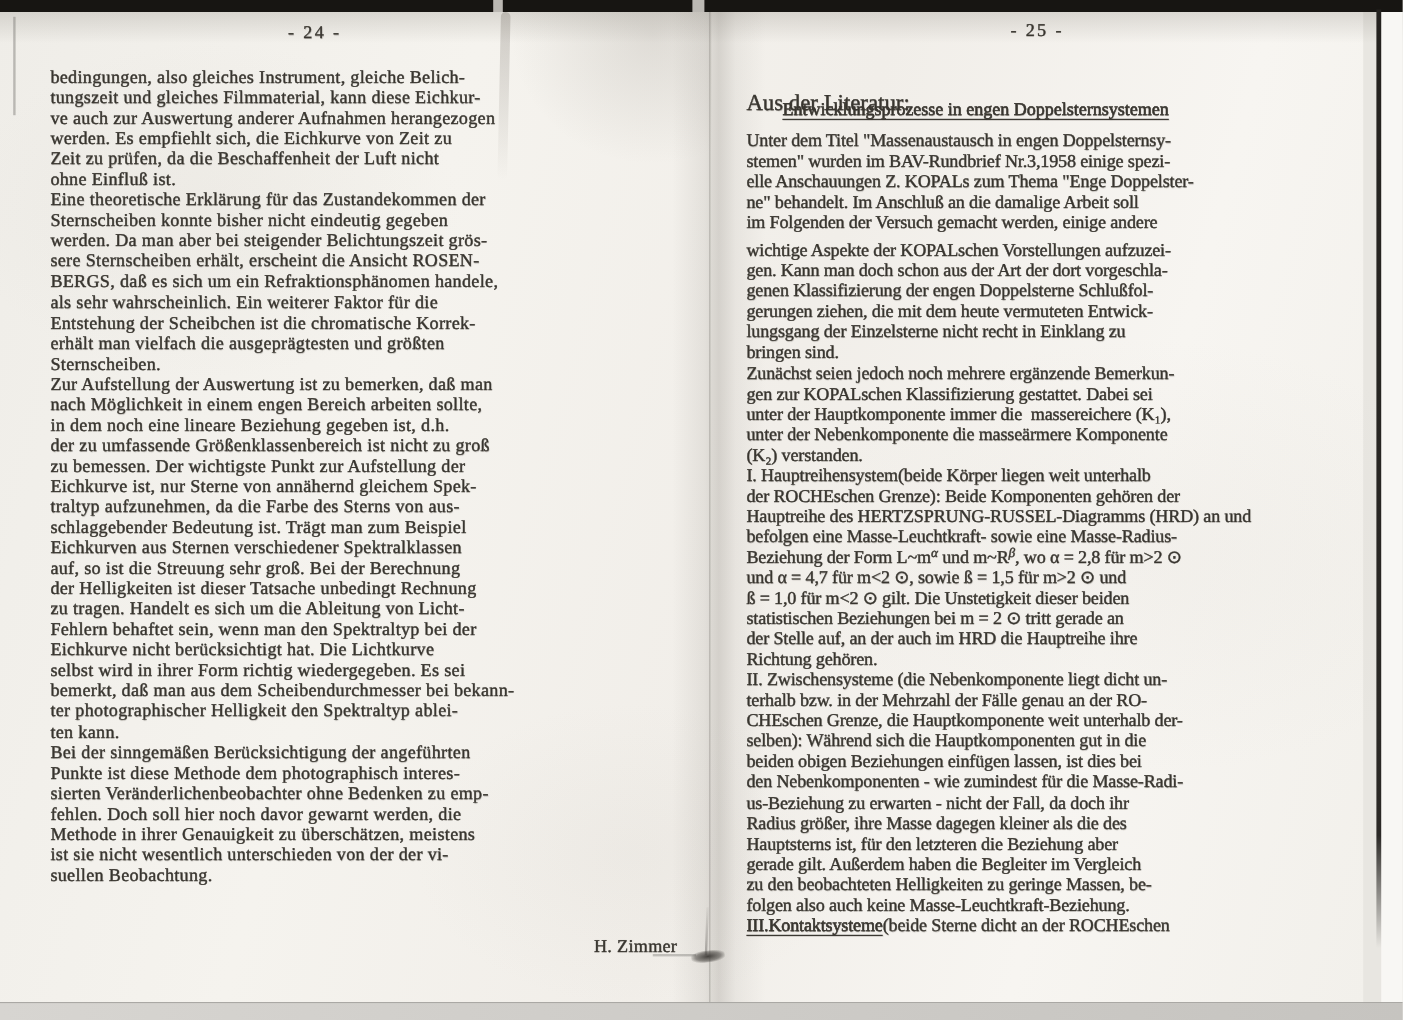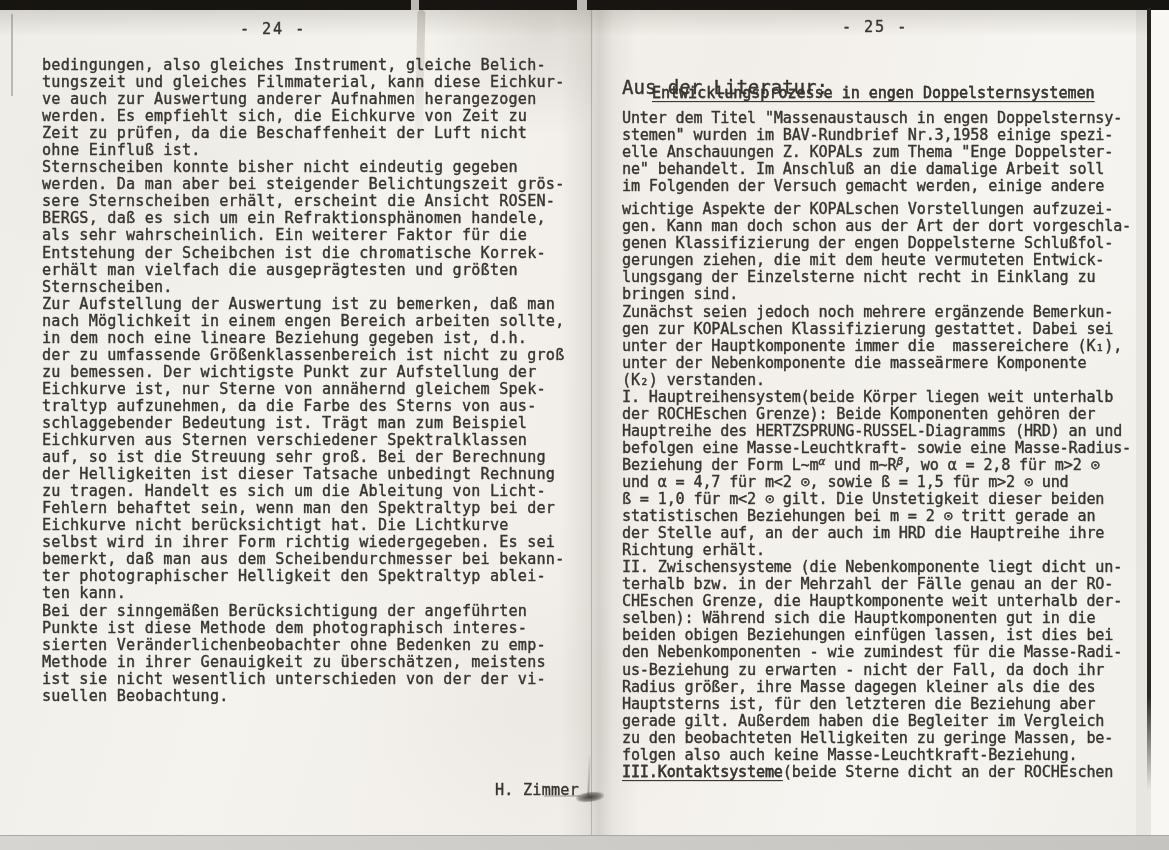--- a/index.html
+++ b/index.html
@@ -4,20 +4,21 @@
 <style>
   html,body{margin:0;padding:0;}
   body{
     width:1169px;height:850px;overflow:hidden;
     background:#e8e6e1;
     font-family:"DejaVu Sans Mono","Liberation Mono",monospace;
   }
   .scan{
     position:relative;width:1136px;height:850px;
     background:linear-gradient(105deg,#efede8 0%,#f5f3ee 30%,#f1eee9 55%,#f7f5f1 78%,#f2f0eb 100%);
+    font-family:Liberation Serif, serif;
   }
   
   .top-edge{position:absolute;left:0;top:0;width:1169px;height:10px;background:#171512;}
   .top-edge .notch{position:absolute;top:0;height:10px;background:#d8d5d0;opacity:.85;}
   .top-shade{position:absolute;left:0;top:10px;width:1169px;height:26px;
     background:linear-gradient(to bottom,rgba(110,105,95,0.20),rgba(110,105,95,0));pointer-events:none;}
   .paper-mottle{position:absolute;left:0;top:10px;width:1169px;height:825px;pointer-events:none;background:
     radial-gradient(ellipse 300px 200px at 15% 20%,rgba(205,200,190,0.14),transparent 70%),
     radial-gradient(ellipse 420px 260px at 82% 55%,rgba(208,203,194,0.12),transparent 70%),
     radial-gradient(ellipse 260px 180px at 45% 85%,rgba(200,196,188,0.12),transparent 70%);}
@@ -81,20 +82,21 @@
 
   <div>
     <div class="pageno pageno-left mono">- 24 -</div>
     <div class="body body-left mono">
         <div class="ln">bedingungen, also gleiches Instrument, gleiche Belich-</div>
         <div class="ln">tungszeit und gleiches Filmmaterial, kann diese Eichkur-</div>
         <div class="ln">ve auch zur Auswertung anderer Aufnahmen herangezogen</div>
         <div class="ln">werden. Es empfiehlt sich, die Eichkurve von Zeit zu</div>
         <div class="ln">Zeit zu prüfen, da die Beschaffenheit der Luft nicht</div>
         <div class="ln">ohne Einfluß ist.</div>
+        <div class="ln">Eine theoretische Erklärung für das Zustandekommen der</div>
         <div class="ln">Sternscheiben konnte bisher nicht eindeutig gegeben</div>
         <div class="ln">werden. Da man aber bei steigender Belichtungszeit grös-</div>
         <div class="ln">sere Sternscheiben erhält, erscheint die Ansicht ROSEN-</div>
         <div class="ln">BERGS, daß es sich um ein Refraktionsphänomen handele,</div>
         <div class="ln">als sehr wahrscheinlich. Ein weiterer Faktor für die</div>
         <div class="ln">Entstehung der Scheibchen ist die chromatische Korrek-</div>
         <div class="ln">erhält man vielfach die ausgeprägtesten und größten</div>
         <div class="ln">Sternscheiben.</div>
         <div class="ln">Zur Aufstellung der Auswertung ist zu bemerken, daß man</div>
         <div class="ln">nach Möglichkeit in einem engen Bereich arbeiten sollte,</div>
@@ -110,20 +112,21 @@
         <div class="ln">zu tragen. Handelt es sich um die Ableitung von Licht-</div>
         <div class="ln">Fehlern behaftet sein, wenn man den Spektraltyp bei der</div>
         <div class="ln">Eichkurve nicht berücksichtigt hat. Die Lichtkurve</div>
         <div class="ln">selbst wird in ihrer Form richtig wiedergegeben. Es sei</div>
         <div class="ln">bemerkt, daß man aus dem Scheibendurchmesser bei bekann-</div>
         <div class="ln">ter photographischer Helligkeit den Spektraltyp ablei-</div>
         <div class="ln">ten kann.</div>
         <div class="ln">Bei der sinngemäßen Berücksichtigung der angeführten</div>
         <div class="ln">Punkte ist diese Methode dem photographisch interes-</div>
         <div class="ln">sierten Veränderlichenbeobachter ohne Bedenken zu emp-</div>
+        <div class="ln">fehlen. Doch soll hier noch davor gewarnt werden, die</div>
         <div class="ln">Methode in ihrer Genauigkeit zu überschätzen, meistens</div>
         <div class="ln">ist sie nicht wesentlich unterschieden von der der vi-</div>
         <div class="ln">suellen Beobachtung.</div>
       </div>
     <div class="signature mono">H. Zimmer</div>
   </div>
 
   <div>
     <div class="pageno pageno-right mono">- 25 -</div>
     <div class="section-label mono">Aus der Literatur:</div>
@@ -148,21 +151,21 @@
         <div class="ln">(K₂) verstanden.</div>
         <div class="ln">I. Hauptreihensystem(beide Körper liegen weit unterhalb</div>
         <div class="ln">der ROCHEschen Grenze): Beide Komponenten gehören der</div>
         <div class="ln">Hauptreihe des HERTZSPRUNG-RUSSEL-Diagramms (HRD) an und</div>
         <div class="ln">befolgen eine Masse-Leuchtkraft- sowie eine Masse-Radius-</div>
         <div class="ln"><span>Beziehung der Form L~m</span><span class="sup">α</span><span> und m~R</span><span class="sup">β</span><span>, wo α = 2,8 für m&gt;2 ⊙</span></div>
         <div class="ln">und α = 4,7 für m&lt;2 ⊙, sowie ß = 1,5 für m&gt;2 ⊙ und</div>
         <div class="ln">ß = 1,0 für m&lt;2 ⊙ gilt. Die Unstetigkeit dieser beiden</div>
         <div class="ln">statistischen Beziehungen bei m = 2 ⊙ tritt gerade an</div>
         <div class="ln">der Stelle auf, an der auch im HRD die Hauptreihe ihre</div>
-        <div class="ln">Richtung erhält.</div>
+        <div class="ln">Richtung gehören.</div>
         <div class="ln">II. Zwischensysteme (die Nebenkomponente liegt dicht un-</div>
         <div class="ln">terhalb bzw. in der Mehrzahl der Fälle genau an der RO-</div>
         <div class="ln">CHEschen Grenze, die Hauptkomponente weit unterhalb der-</div>
         <div class="ln">selben): Während sich die Hauptkomponenten gut in die</div>
         <div class="ln">beiden obigen Beziehungen einfügen lassen, ist dies bei</div>
         <div class="ln">den Nebenkomponenten - wie zumindest für die Masse-Radi-</div>
         <div class="ln">us-Beziehung zu erwarten - nicht der Fall, da doch ihr</div>
         <div class="ln">Radius größer, ihre Masse dagegen kleiner als die des</div>
         <div class="ln">Hauptsterns ist, für den letzteren die Beziehung aber</div>
         <div class="ln">gerade gilt. Außerdem haben die Begleiter im Vergleich</div>

